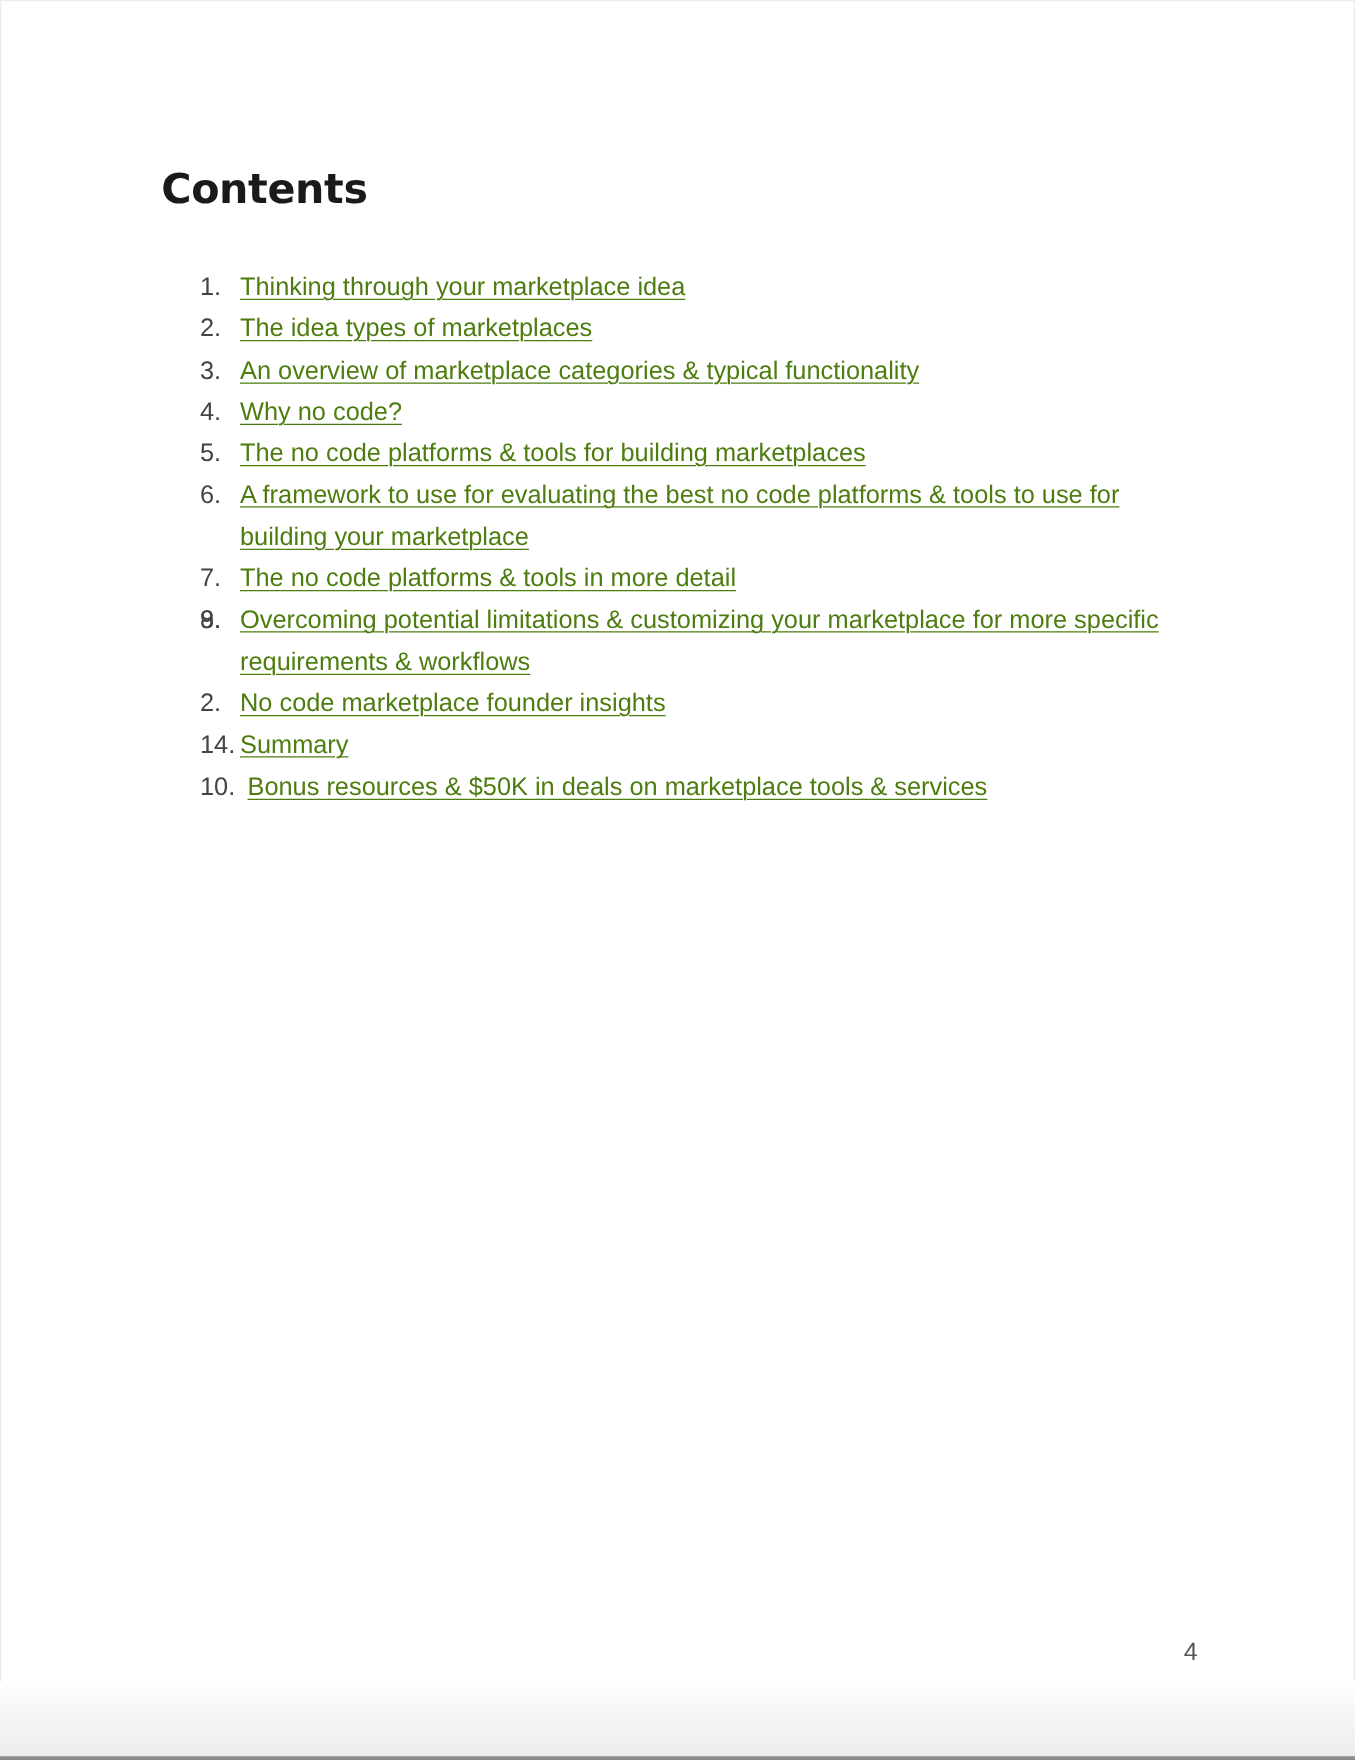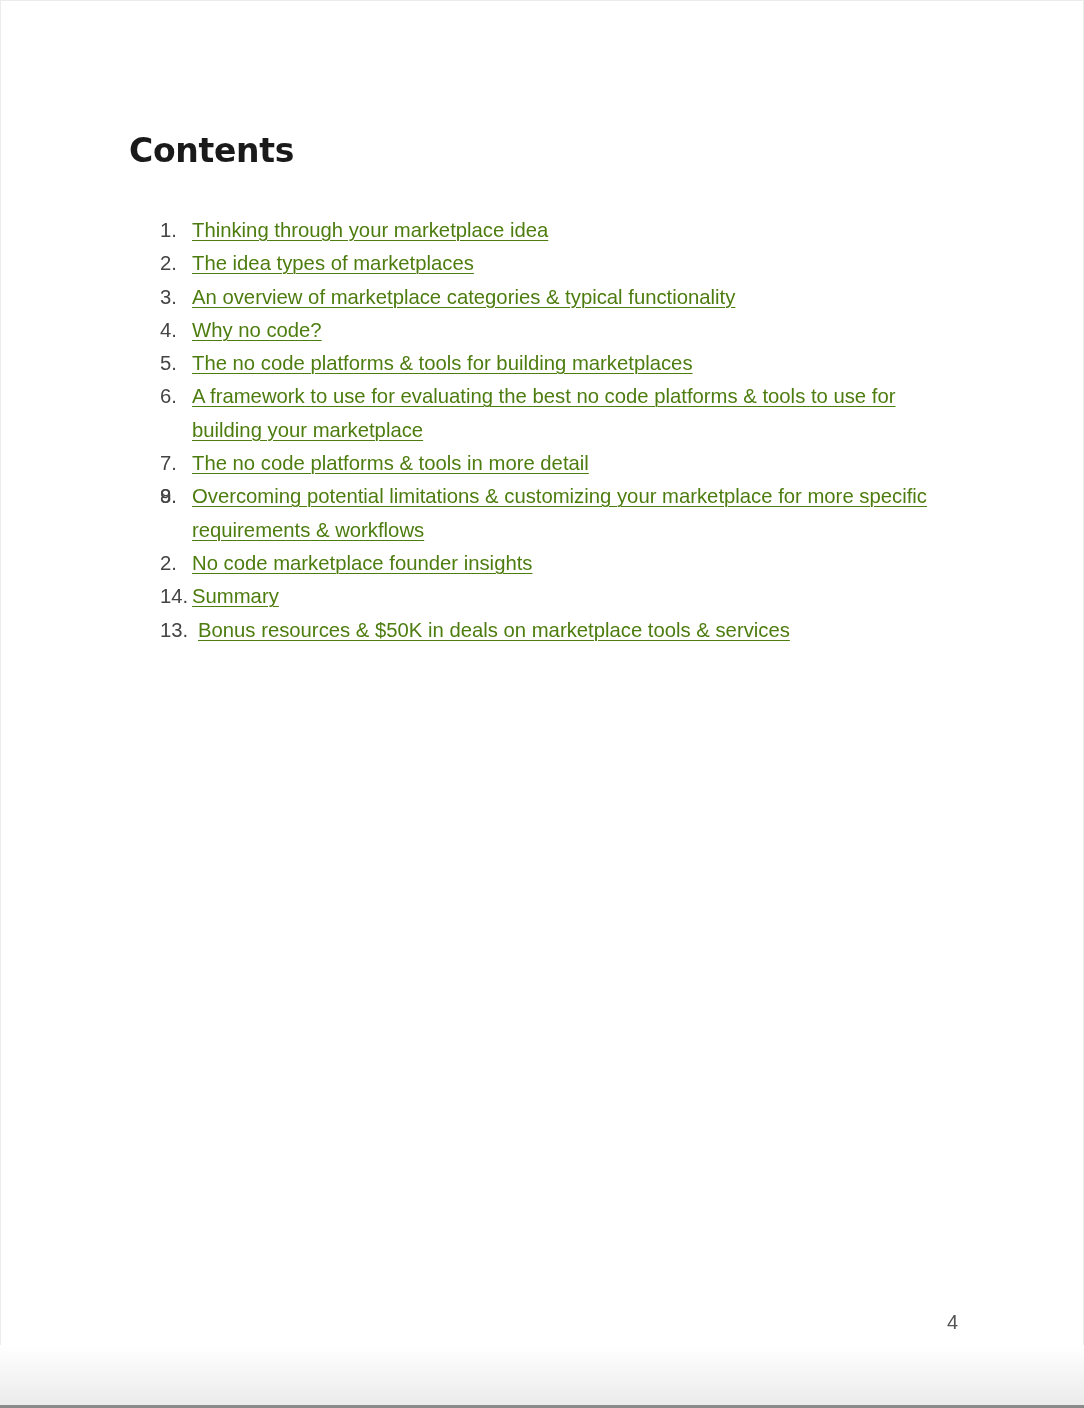--- a/index.html
+++ b/index.html
@@ -57,20 +57,20 @@
     <li><span class="num">2.</span><a href="#">The idea types of marketplaces</a></li>
     <li><span class="num">3.</span><a href="#">An overview of marketplace categories &amp; typical functionality</a></li>
     <li><span class="num">4.</span><a href="#">Why no code?</a></li>
     <li><span class="num">5.</span><a href="#">The no code platforms &amp; tools for building marketplaces</a></li>
     <li><span class="num">6.</span><a href="#">A framework to use for evaluating the best no code platforms &amp; tools to use for building your marketplace</a></li>
     <li><span class="num">7.</span><a href="#">The no code platforms &amp; tools in more detail</a></li>
     <li><span class="num">8.</span></li>
     <li><span class="num">9.</span><a href="#">Overcoming potential limitations &amp; customizing your marketplace for more specific requirements &amp; workflows</a></li>
     <li><span class="num">2.</span><a href="#">No code marketplace founder insights</a></li>
     <li><span class="num">14.</span><a href="#">Summary</a></li>
-    <li><span class="num">13.</span><a href="#" class="shift">Bonus resources &amp; $50K in deals on marketplace tools &amp; services</a></li>
+    <li><span class="num">10.</span><a href="#" class="shift">Bonus resources &amp; $50K in deals on marketplace tools &amp; services</a></li>
   </ol>
 
   <div class="page-number">4</div>
 </div>
 
 <div class="bottom-fade"></div>
 <div class="bottom-line"></div>
 
 </body></html>

